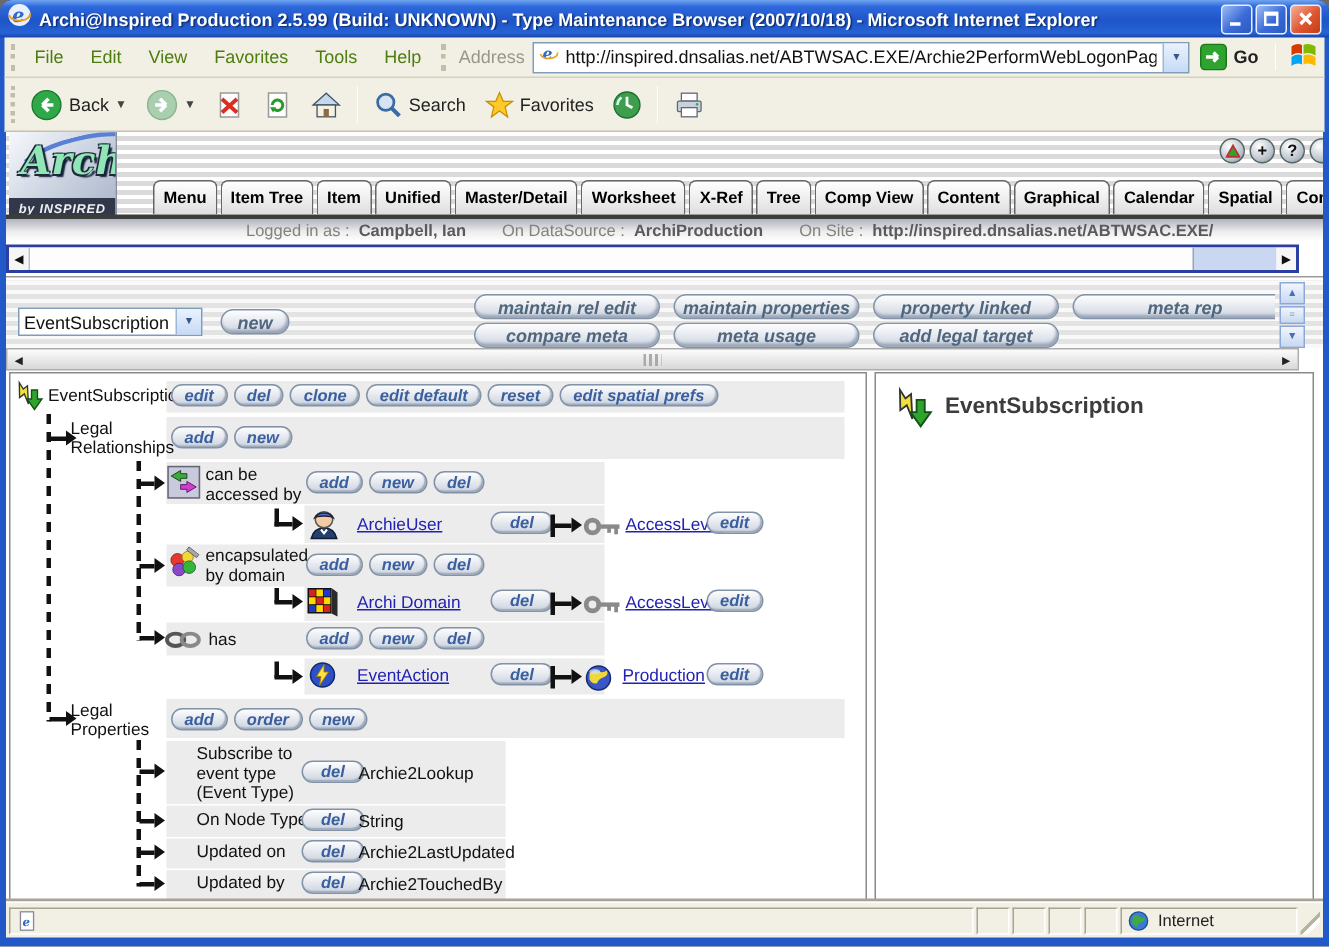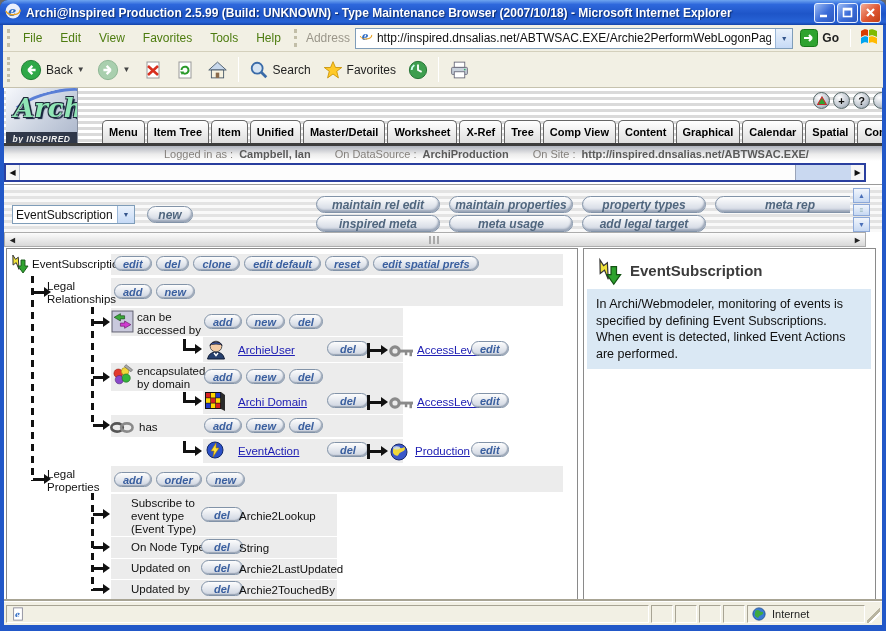--- a/index.html
+++ b/index.html
@@ -303,25 +303,25 @@
     <div class="btnpanel">
       <div class="select">
         <span class="val">EventSubscription</span>
         <span class="ddbtn" style="height:17px">▼</span>
       </div>
       <span class="oval sm" style="position:absolute;left:143px;top:19px">new</span>
 
       <div class="ovalrow" style="top:9px">
         <span class="oval">maintain rel edit</span>
         <span class="oval">maintain properties</span>
-        <span class="oval">property types</span>
+        <span class="oval">property linked</span>
         <span class="oval" style="min-width:150px">meta rep</span>
       </div>
       <div class="ovalrow" style="top:28px">
-        <span class="oval">inspired meta</span>
+        <span class="oval">compare meta</span>
         <span class="oval">meta usage</span>
         <span class="oval">add legal target</span>
       </div>
       <div class="mini-vs">
         <span class="vs-btn">▲</span>
         <span class="vs-thumb">≡</span>
         <span class="vs-btn">▼</span>
       </div>
     </div>
 
@@ -510,21 +510,20 @@
     </div>
 
     <div class="pane-right">
       <span class="ticon" style="left:10px;top:8px"><svg width="30" height="30" viewBox="0 0 21 22">
             <g transform="rotate(-38 8 9)">
               <path d="M9 1 L3 9 L7 9 L5 16 L12 6 L8.5 6 Z" fill="#EFE13A" stroke="#333" stroke-width="0.9"></path>
             </g>
             <path d="M12 7 h4 v6 h3 l-5 7 -5 -7 h3 z" fill="#2EA32E" stroke="#145214" stroke-width="0.9"></path>
           </svg></span>
       <span class="ip-title">EventSubscription</span>
-      <div class="ip-desc">In Archi/Webmodeler, monitoring of events is specified by defining Event Subscriptions. When event is detected, linked Event Actions are performed.</div>
     </div>
   </div>
 
   <div class="statusbar">
     <span class="sb-cell sb-main">
       <svg width="14" height="14" viewBox="0 0 16 16">
           <rect x="3" y="1" width="10" height="14" fill="#fff" stroke="#889"></rect>
           <text x="4.5" y="11.5" font-size="9" font-style="italic" font-weight="bold" fill="#2E6BC4" font-family="DejaVu Serif">e</text>
         </svg>
     </span>

